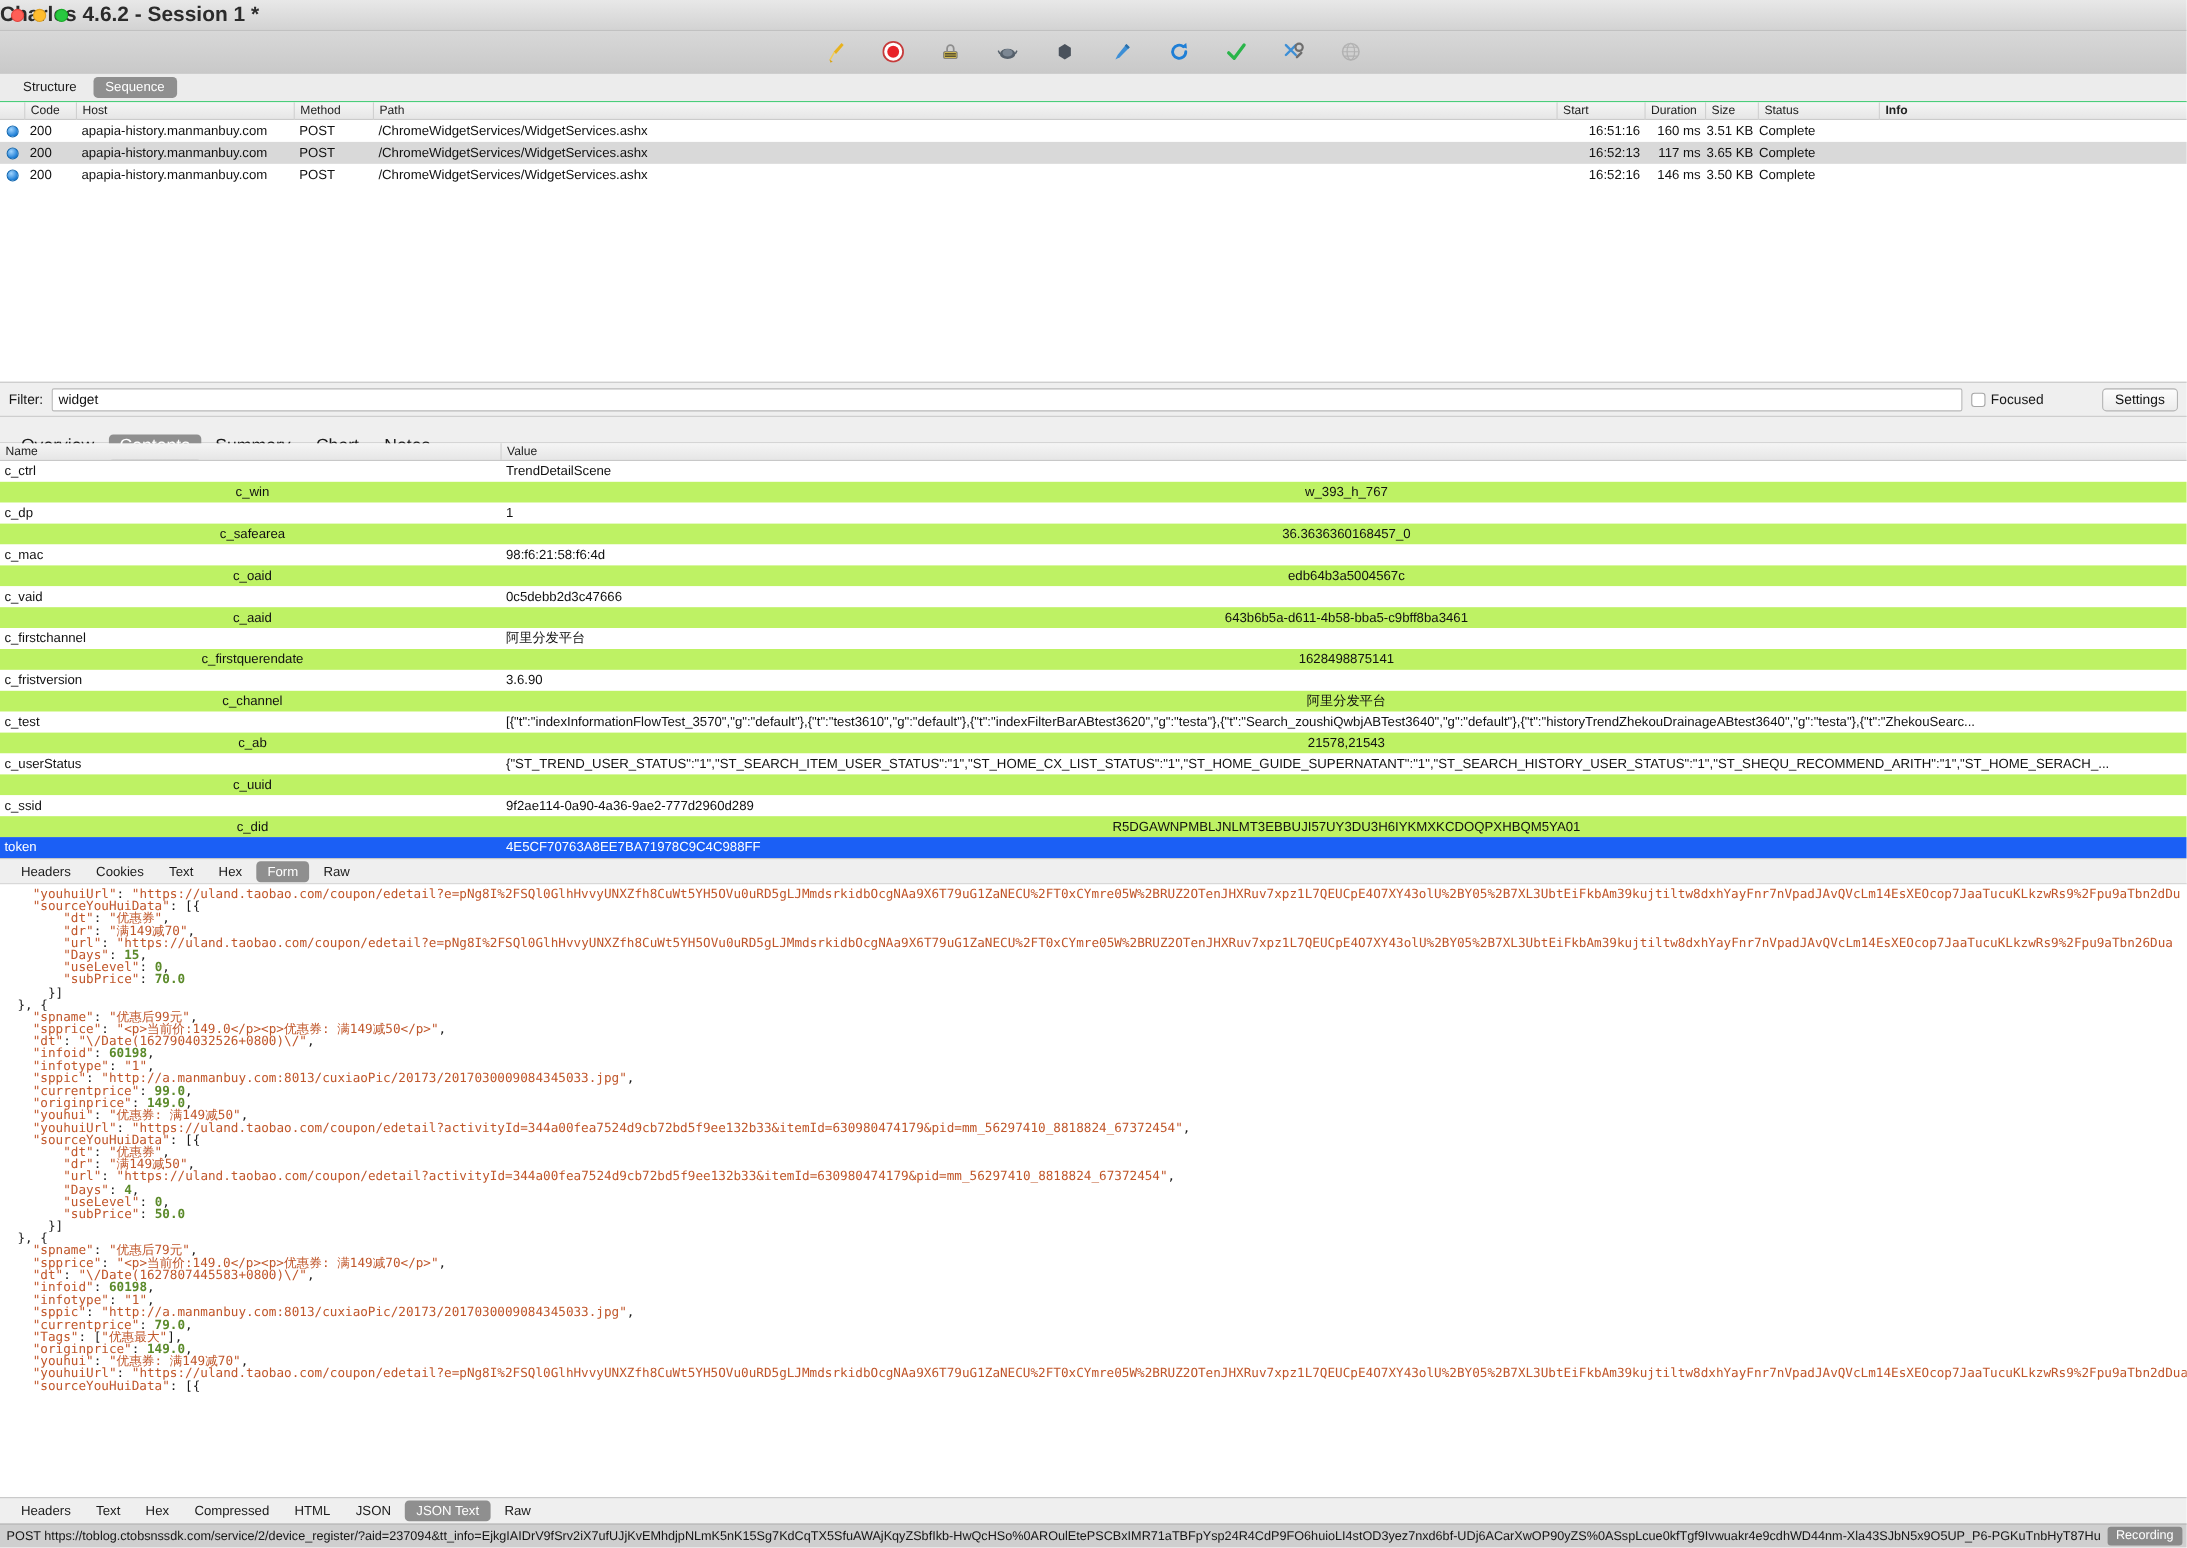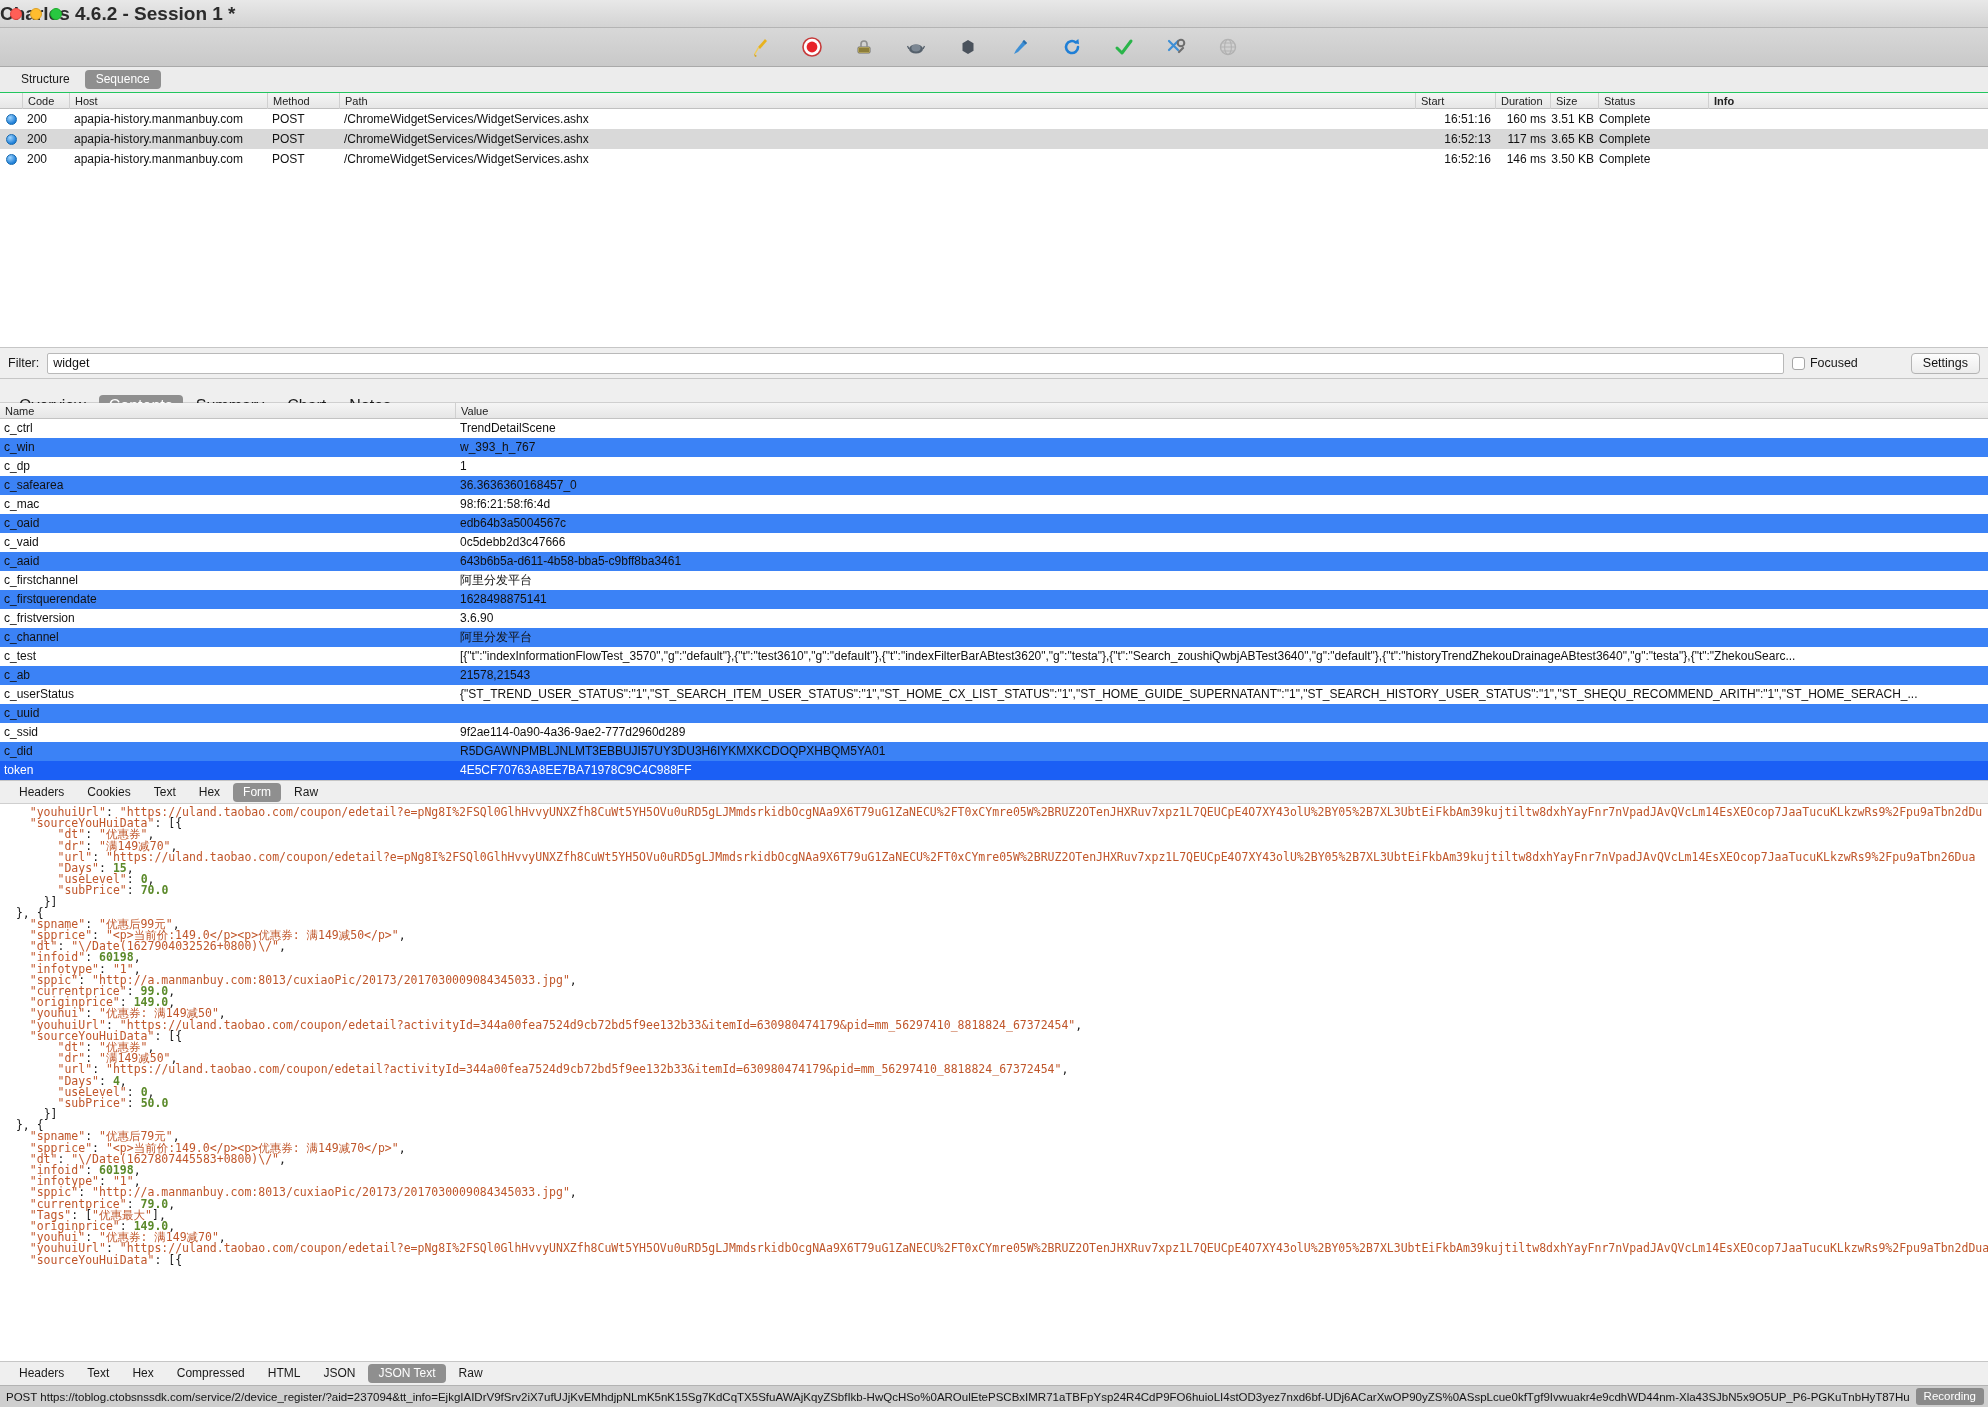--- a/index.html
+++ b/index.html
@@ -133,21 +133,21 @@
   .nv-head {
     height: 16px; background: linear-gradient(#f5f5f5,#e6e6e6);
     border-bottom: 1px solid #c3c3c3; display: flex; font-size: 11px; color: #222;
     flex: 0 0 auto;
   }
   .nv-head .nv-name { width: 455px; padding-left: 5px; line-height: 16px; }
   .nv-head .nv-val  { flex: 1; padding-left: 5px; line-height: 16px; border-left: 1px solid #d0d0d0; }
   .nv-rows { flex: 0 0 auto; overflow: hidden; }
   .nv-row { height: 19px; display: flex; font-size: 12px; color: #111; }
   .nv-row.odd  { background: #ffffff; }
-  .nv-row.even { background: #3b82f6; }
+  .nv-row.even { background: #bef264; text-align: center; }
   .nv-row.sel  { background: #1b5ff5; color: #ffffff; }
   .nv-row .nv-name { width: 455px; padding-left: 4px; line-height: 19px; overflow: hidden; white-space: nowrap; }
   .nv-row .nv-val  { flex: 1; padding-left: 5px; line-height: 19px; overflow: hidden; white-space: nowrap; text-overflow: clip; }
 
   
   .body-tabs {
     height: 24px; background: #efefef; display: flex; align-items: center;
     padding-left: 9px; gap: 3px; border-top: 1px solid #c6c6c6; border-bottom: 1px solid #cfcfcf;
     flex: 0 0 auto;
   }

